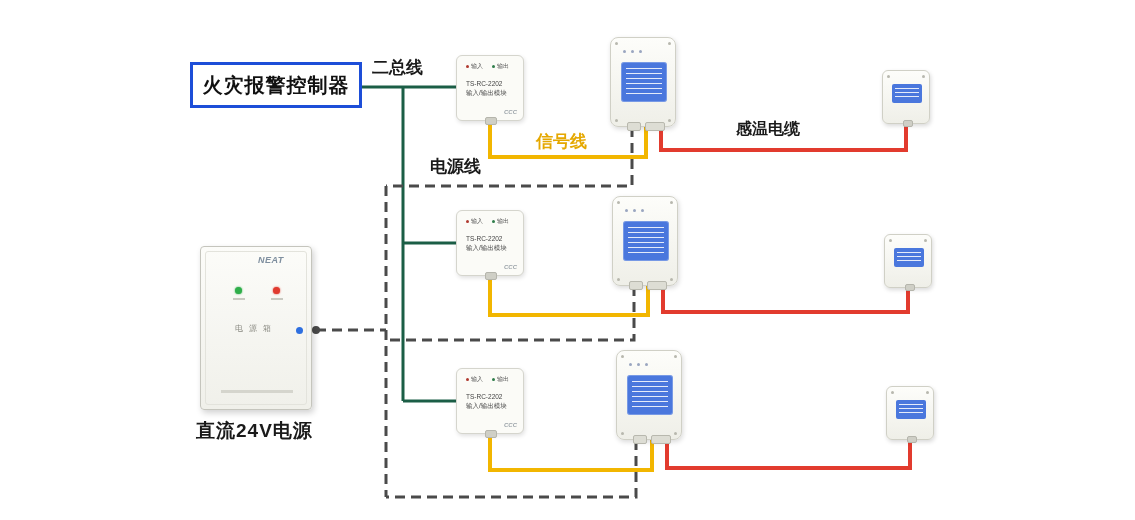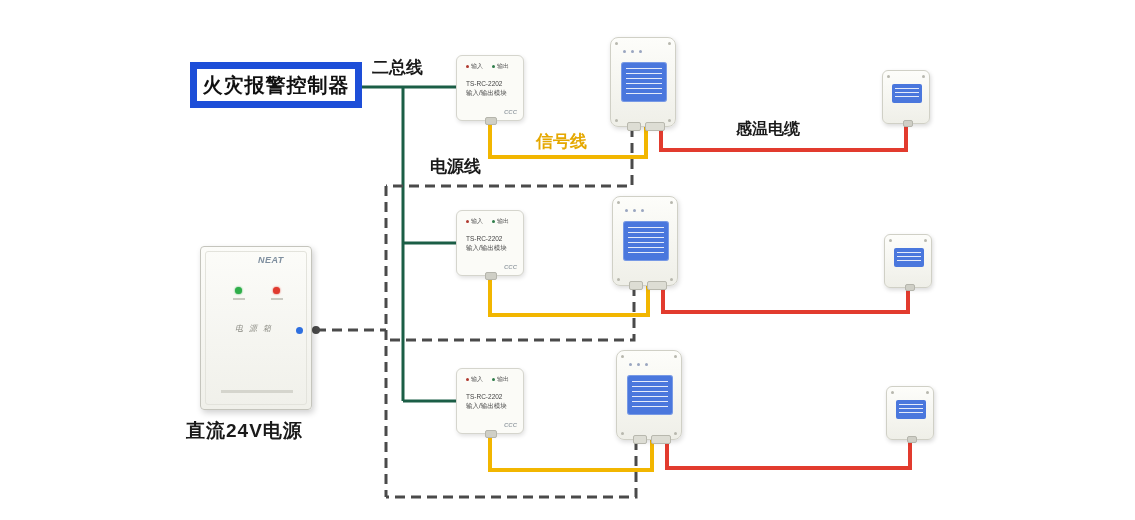--- a/index.html
+++ b/index.html
@@ -5,24 +5,24 @@
   html,body{margin:0;padding:0;background:#fff;font-family:"Liberation Sans","DejaVu Sans",sans-serif;}
   .stage{position:relative;width:1135px;height:520px;background:#fff;overflow:hidden;}
   .wires{position:absolute;left:0;top:0;}
 
   
   .lbl{position:absolute;font-weight:bold;color:#1a1a1a;white-space:nowrap;}
   .lbl-bus{left:372px;top:56px;font-size:17px;}
   .lbl-power{left:430px;top:155px;font-size:17px;font-family:Liberation Mono, monospace;}
   .lbl-signal{left:536px;top:130px;font-size:17px;color:#e5a800;}
   .lbl-temp{left:736px;top:119px;font-size:16px;}
-  .lbl-psu{left:186px;top:418px;font-size:19px;letter-spacing:1px;}
-
-  
-  .ctrl-box{position:absolute;left:190px;top:62px;width:172px;height:46px;border:7px solid #1d4ed8;
+  .lbl-psu{left:196px;top:418px;font-size:19px;letter-spacing:1px;}
+
+  
+  .ctrl-box{position:absolute;left:190px;top:62px;width:172px;height:46px;border:3px solid #1d4ed8;
     display:flex;align-items:center;justify-content:center;font-size:20px;font-weight:bold;color:#111;
     background:#fff;box-sizing:border-box;letter-spacing:1px;}
 
   
   .module{position:absolute;width:68px;height:66px;background:#fbfbf7;border:1px solid #d5d5cd;
     border-radius:6px;box-shadow:1px 2px 4px rgba(0,0,0,.12);box-sizing:border-box;}
   .pos-m1{left:456px;top:55px;} .pos-m2{left:456px;top:210px;} .pos-m3{left:456px;top:368px;}
   .mod-top{display:flex;gap:9px;margin:6px 0 0 9px;}
   .mod-ind{display:flex;align-items:center;gap:2px;font-size:6px;color:#555;}
   .dot-in{width:3px;height:3px;border-radius:50%;background:#b03a30;}
@@ -59,21 +59,21 @@
   
   .psu{position:absolute;left:200px;top:246px;width:112px;height:164px;background:linear-gradient(180deg,#fcfcf9,#f0f0ea);
     border:1px solid #c5c5bd;border-radius:4px;box-shadow:2px 3px 6px rgba(0,0,0,.18);box-sizing:border-box;}
   .psu::before{content:"";position:absolute;inset:4px;border:1px solid #e3e3dc;border-radius:3px;}
   .psu-brand{position:absolute;top:8px;left:9px;font-size:9px;font-weight:bold;color:#7f8f9f;letter-spacing:.5px;font-style:italic;margin-left:48px;}
   .psu-led{position:absolute;width:7px;height:7px;border-radius:50%;}
   .psu-led-g{left:34px;top:40px;background:#2fae4a;box-shadow:0 0 2px #2fae4a;}
   .psu-led-r{left:72px;top:40px;background:#e03a2f;box-shadow:0 0 2px #e03a2f;}
   .psu-led-cap{position:absolute;width:12px;height:2px;background:#c9c9c1;}
   .cap-g{left:32px;top:51px;} .cap-r{left:70px;top:51px;}
-  .psu-name{position:absolute;top:76px;left:0;width:100%;text-align:center;font-size:8px;color:#8a8a82;letter-spacing:6px;font-style:italic;}
+  .psu-name{position:absolute;top:76px;left:0;width:100%;text-align:center;font-size:8px;color:#8a8a82;letter-spacing:6px;}
   .psu-fineprint{position:absolute;bottom:16px;left:20px;width:72px;height:3px;background:#d5d5cd;}
   .psu-port{position:absolute;right:8px;top:80px;width:7px;height:7px;border-radius:50%;background:#2e6fe0;}
 </style>
 </head>
 <body>
 
 <div class="stage">
 
   <svg class="wires" width="1135" height="520" viewBox="0 0 1135 520">
 

